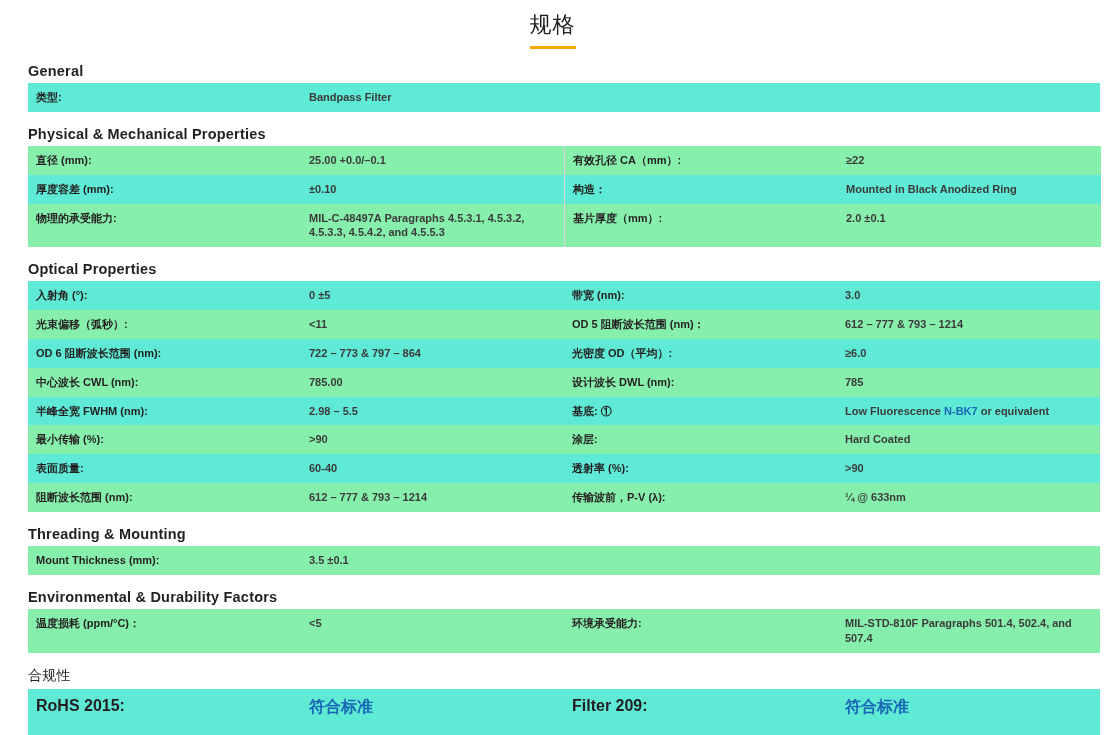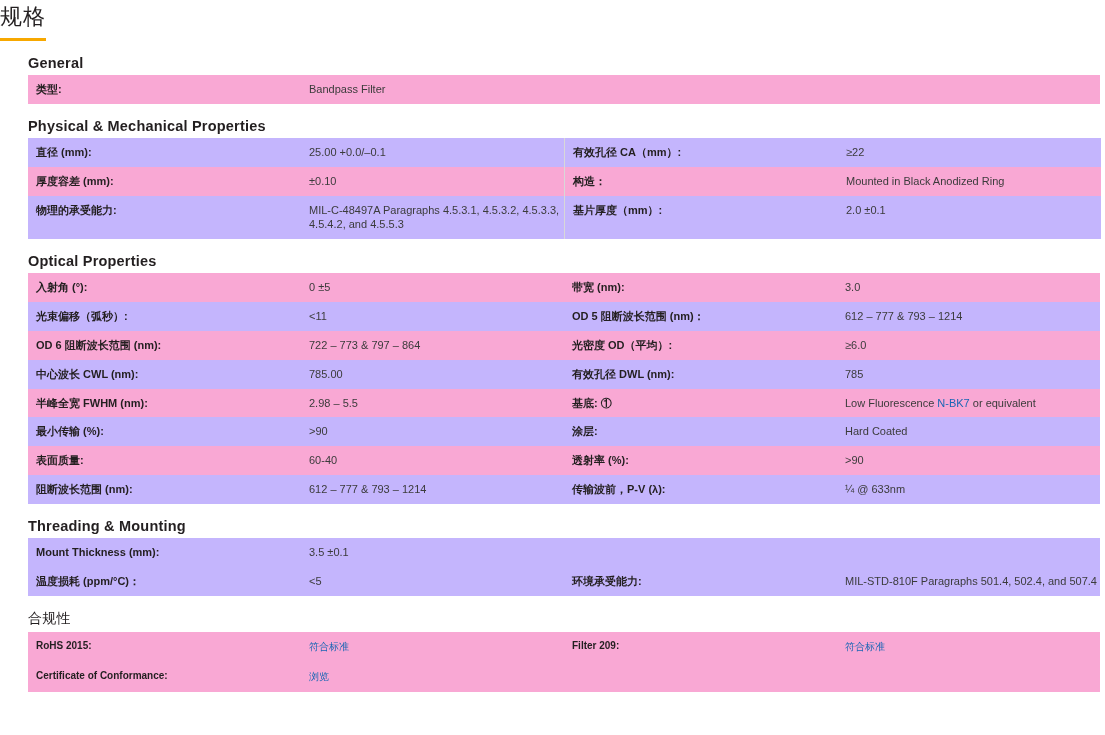--- a/index.html
+++ b/index.html
@@ -15,21 +15,22 @@
     overflow: hidden;
   }
   .page {
     position: relative;
     width: 1105px;
     height: 735px;
     box-sizing: border-box;
   }
   
   .title-wrap {
-    padding-top: 2px;
+    text-align: center;
+    padding-top: 10px;
   }
   .page-title {
     display: inline-block;
     font-size: 22px;
     font-weight: 400;
     color: #231f20;
     padding-bottom: 6px;
     border-bottom: 3px solid #f7a800;
     letter-spacing: 1px;
   }
@@ -60,45 +61,45 @@
     line-height: 1.35;
   }
   td.lbl {
     width: 265px;
     font-weight: bold;
     color: #231f20;
   }
   td.val {
     width: 255px;
     color: #3b3b3b;
-    font-weight: normal;
+    font-weight: bold;
   }
   tr.shaded td {
-    background: #c4b5fd;
+    background: #86efac;
   }
   tr.plain td {
-    background: #f9a8d4;
+    background: #5eead4;
   }
   td.sep {
     border-left: 1px solid #d8d8d8;
     margin-top: 48px;
   }
   a.link {
     color: #1a66b5;
     text-decoration: none;
   }
   
   table.compliance {
     width: 1049px;
     margin-left: 28px;
     border-collapse: collapse;
     table-layout: fixed;
   }
   table.compliance td {
-    font-size: 10px;
+    font-size: 16px;
     padding: 8px 0 8px 8px;
     vertical-align: top;
   }
   table.compliance td.lbl {
     font-weight: bold;
     width: 265px;
   }
   table.compliance td.val { width: 255px; }
 </style>
 </head>
@@ -163,21 +164,21 @@
       </tr>
       <tr class="plain">
         <td class="lbl">OD 6 阻断波长范围 (nm):</td>
         <td class="val">722 – 773 &amp; 797 – 864</td>
         <td class="lbl">光密度 OD（平均）:</td>
         <td class="val">≥6.0</td>
       </tr>
       <tr class="shaded">
         <td class="lbl">中心波长 CWL (nm):</td>
         <td class="val">785.00</td>
-        <td class="lbl">有效孔径 DWL (nm):</td>
+        <td class="lbl">设计波长 DWL (nm):</td>
         <td class="val">785</td>
       </tr>
       <tr class="plain">
         <td class="lbl">半峰全宽 FWHM (nm):</td>
         <td class="val">2.98 – 5.5</td>
         <td class="lbl">基底: ①</td>
         <td class="val"><span>Low Fluorescence </span><a class="link" href="#">N-BK7</a><span> or equivalent</span></td>
       </tr>
       <tr class="shaded">
         <td class="lbl">最小传输 (%):</td>
@@ -205,20 +206,21 @@
     <tbody>
       <tr class="shaded">
         <td class="lbl">Mount Thickness (mm):</td>
         <td class="val">3.5 ±0.1</td>
         <td class="lbl"></td>
         <td class="val"></td>
       </tr>
     </tbody>
   </table>
 
+  <div class="section-head">Environmental &amp; Durability Factors</div>
   <table class="spec">
     <tbody>
       <tr class="shaded">
         <td class="lbl">温度损耗 (ppm/°C)：</td>
         <td class="val">&lt;5</td>
         <td class="lbl">环境承受能力:</td>
         <td class="val">MIL-STD-810F Paragraphs 501.4, 502.4, and 507.4</td>
       </tr>
     </tbody>
   </table>

